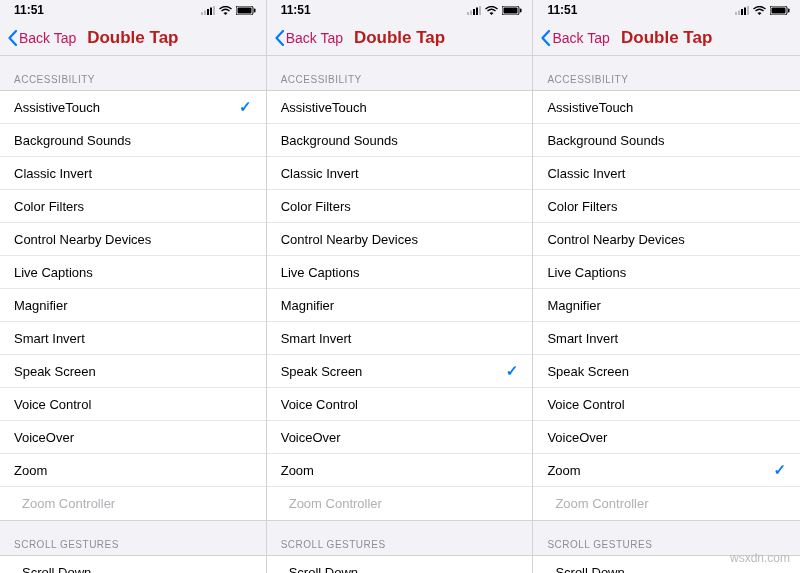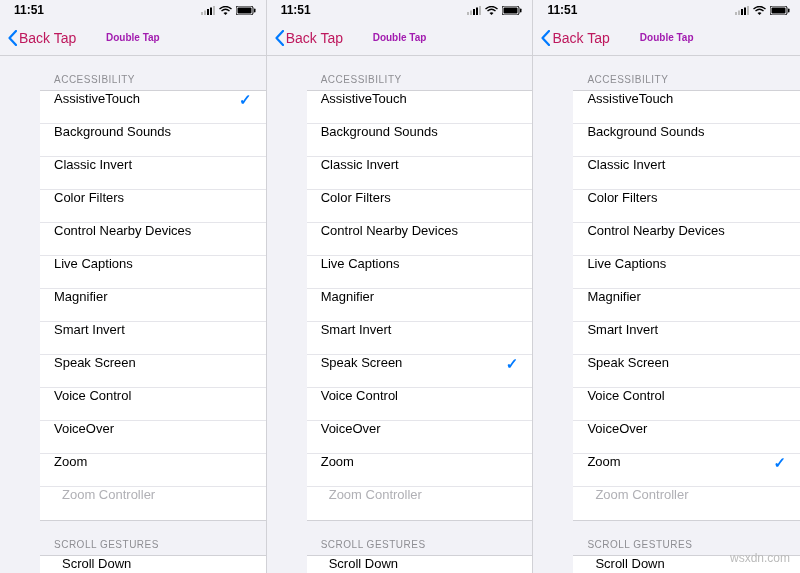--- a/index.html
+++ b/index.html
@@ -54,45 +54,44 @@
       color: #be185d;
       font-size: 14px;
       gap: 2px;
       cursor: pointer;
       z-index: 2;
     }
     .nav-title {
       position: absolute;
       left: 0; right: 0;
       text-align: center;
-      font-size: 10px;
+      font-size: 17px;
       font-weight: 600;
-      color: #a21caf;
+      color: #b91c1c;
       pointer-events: none;
     }
     .scroll-area {
       flex: 1;
       overflow: hidden;
-      padding-left: 40px;
     }
     .section-header {
       font-size: 10px;
       color: #8e8e93;
       letter-spacing: 0.5px;
       padding: 18px 14px 5px 14px;
       text-transform: uppercase;
     }
     .group {
       background: #fff;
       border-top: 1px solid #d1d1d6;
       border-bottom: 1px solid #d1d1d6;
     }
     .row {
       display: flex;
-      align-items: flex-start;
+      align-items: center;
       justify-content: space-between;
       height: 33px;
       padding: 0 14px;
       font-size: 13px;
       color: #000;
       border-bottom: 1px solid #e5e5ea;
       cursor: pointer;
     }
     .row:last-child { border-bottom: none; margin-left: 8px; }
     .row.disabled { color: #b0b0b5; cursor: default; }

